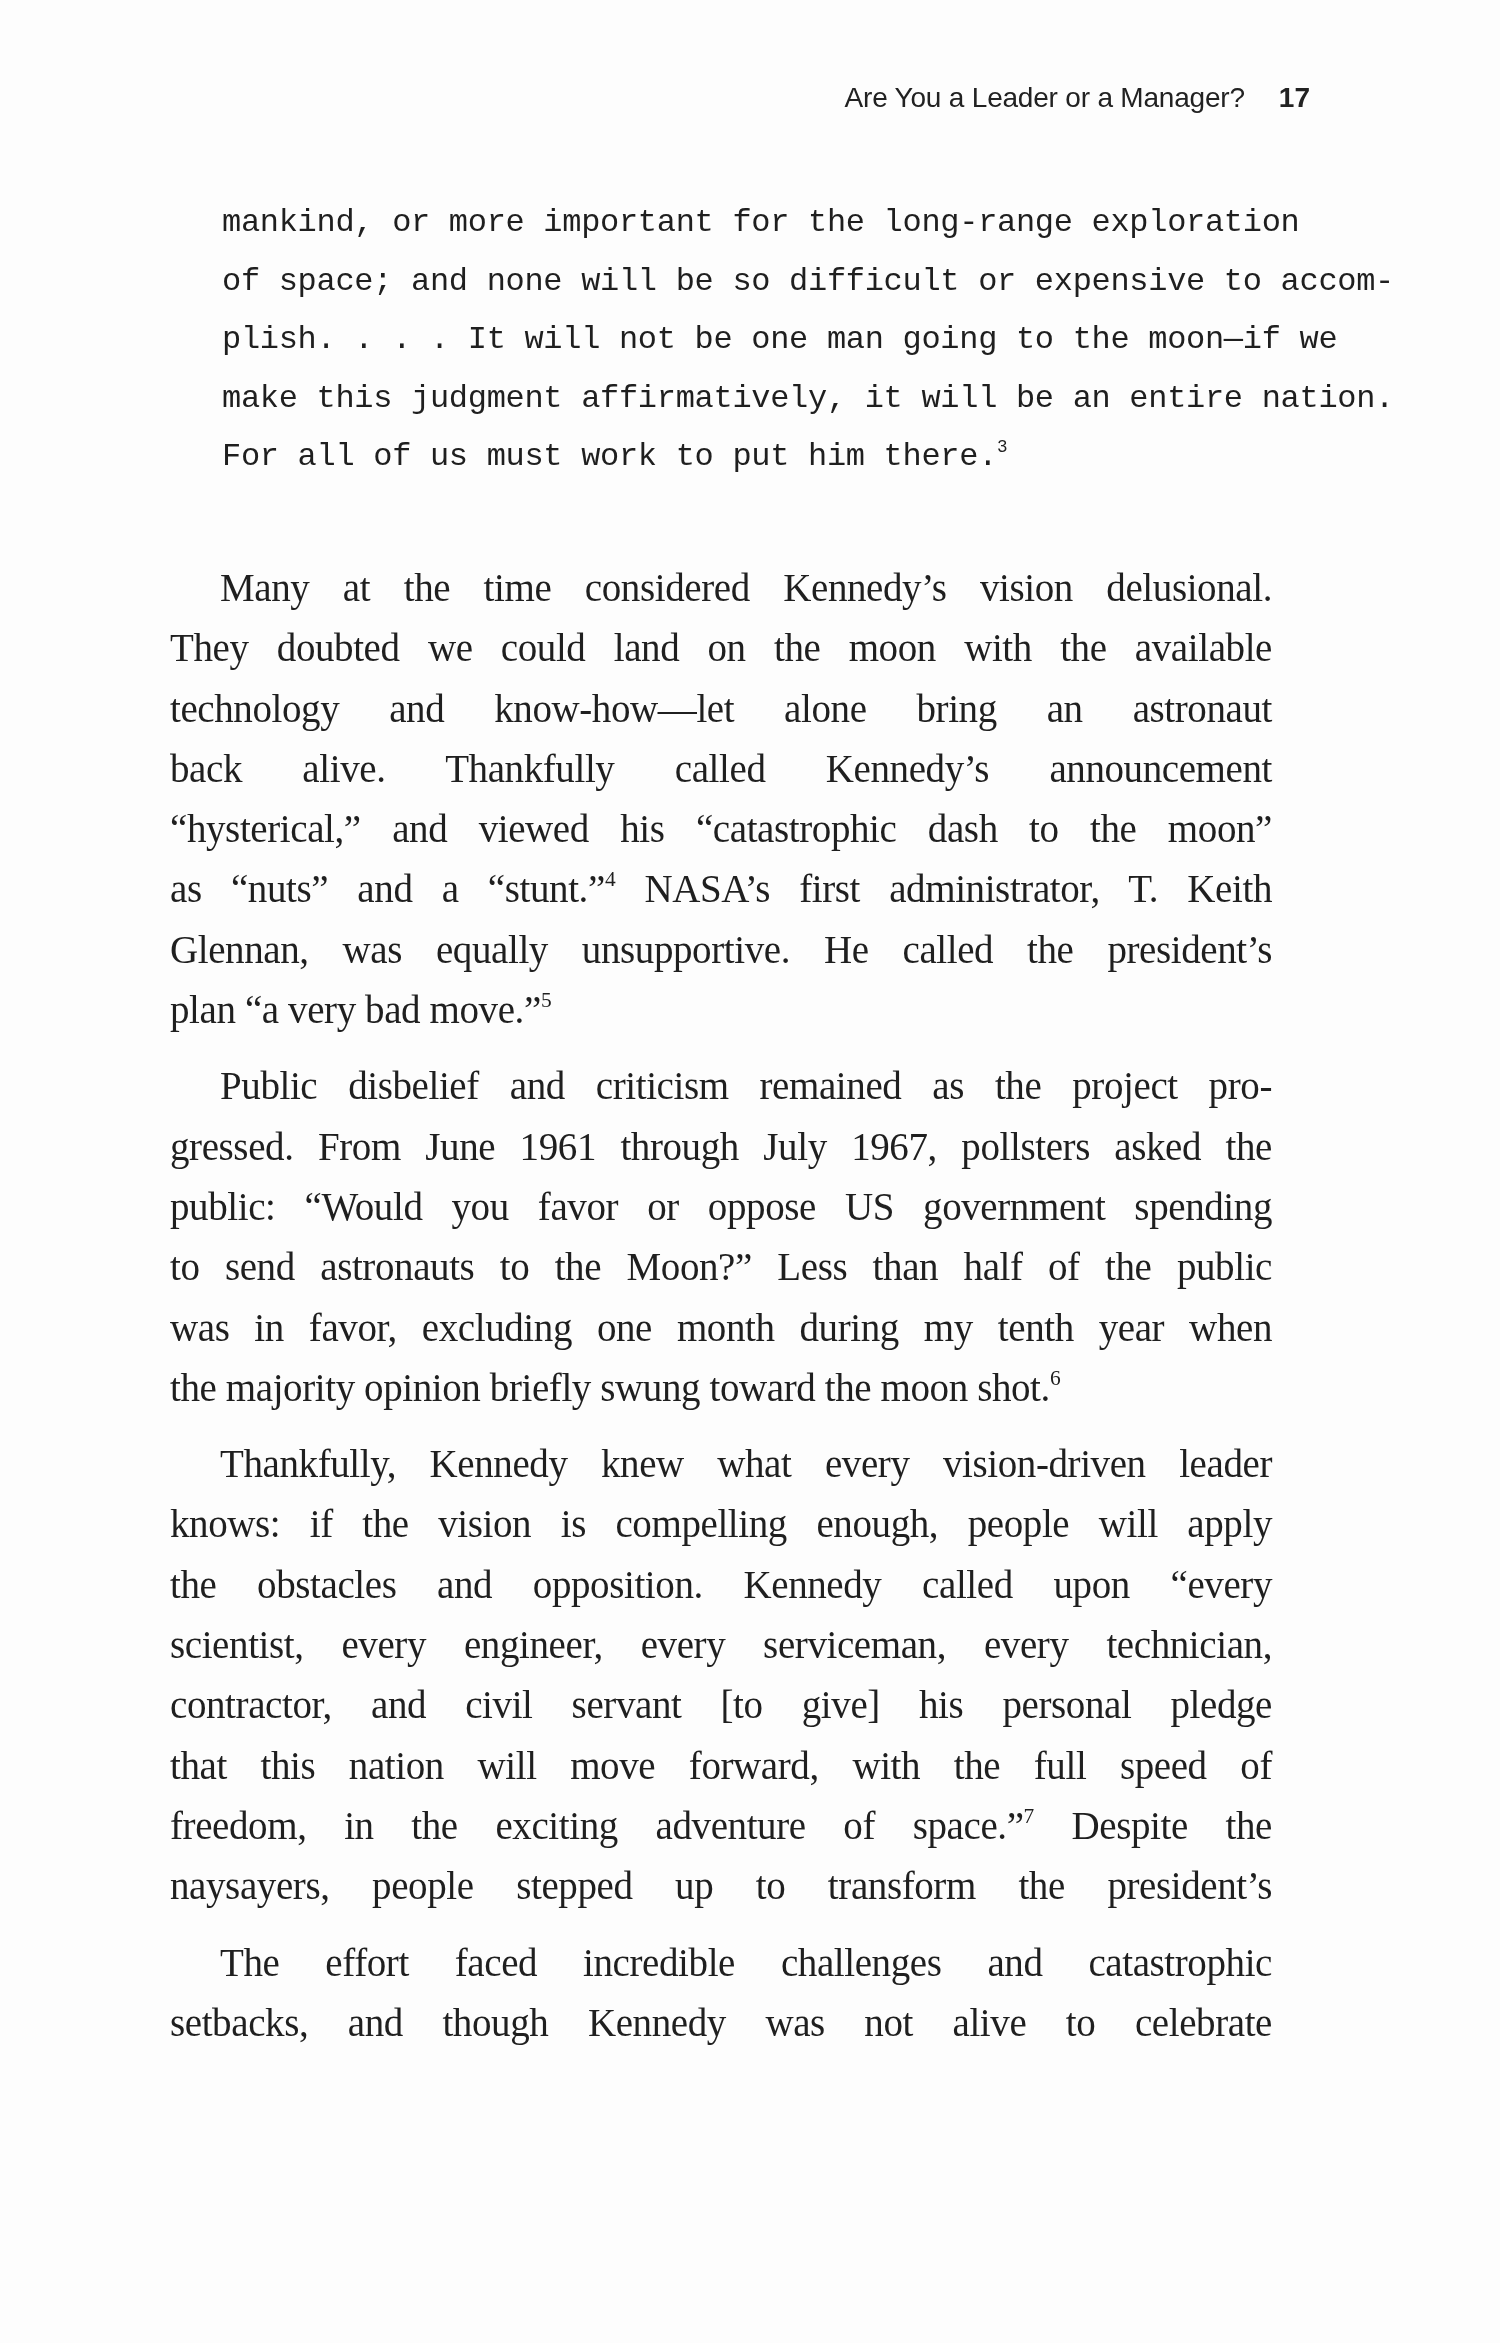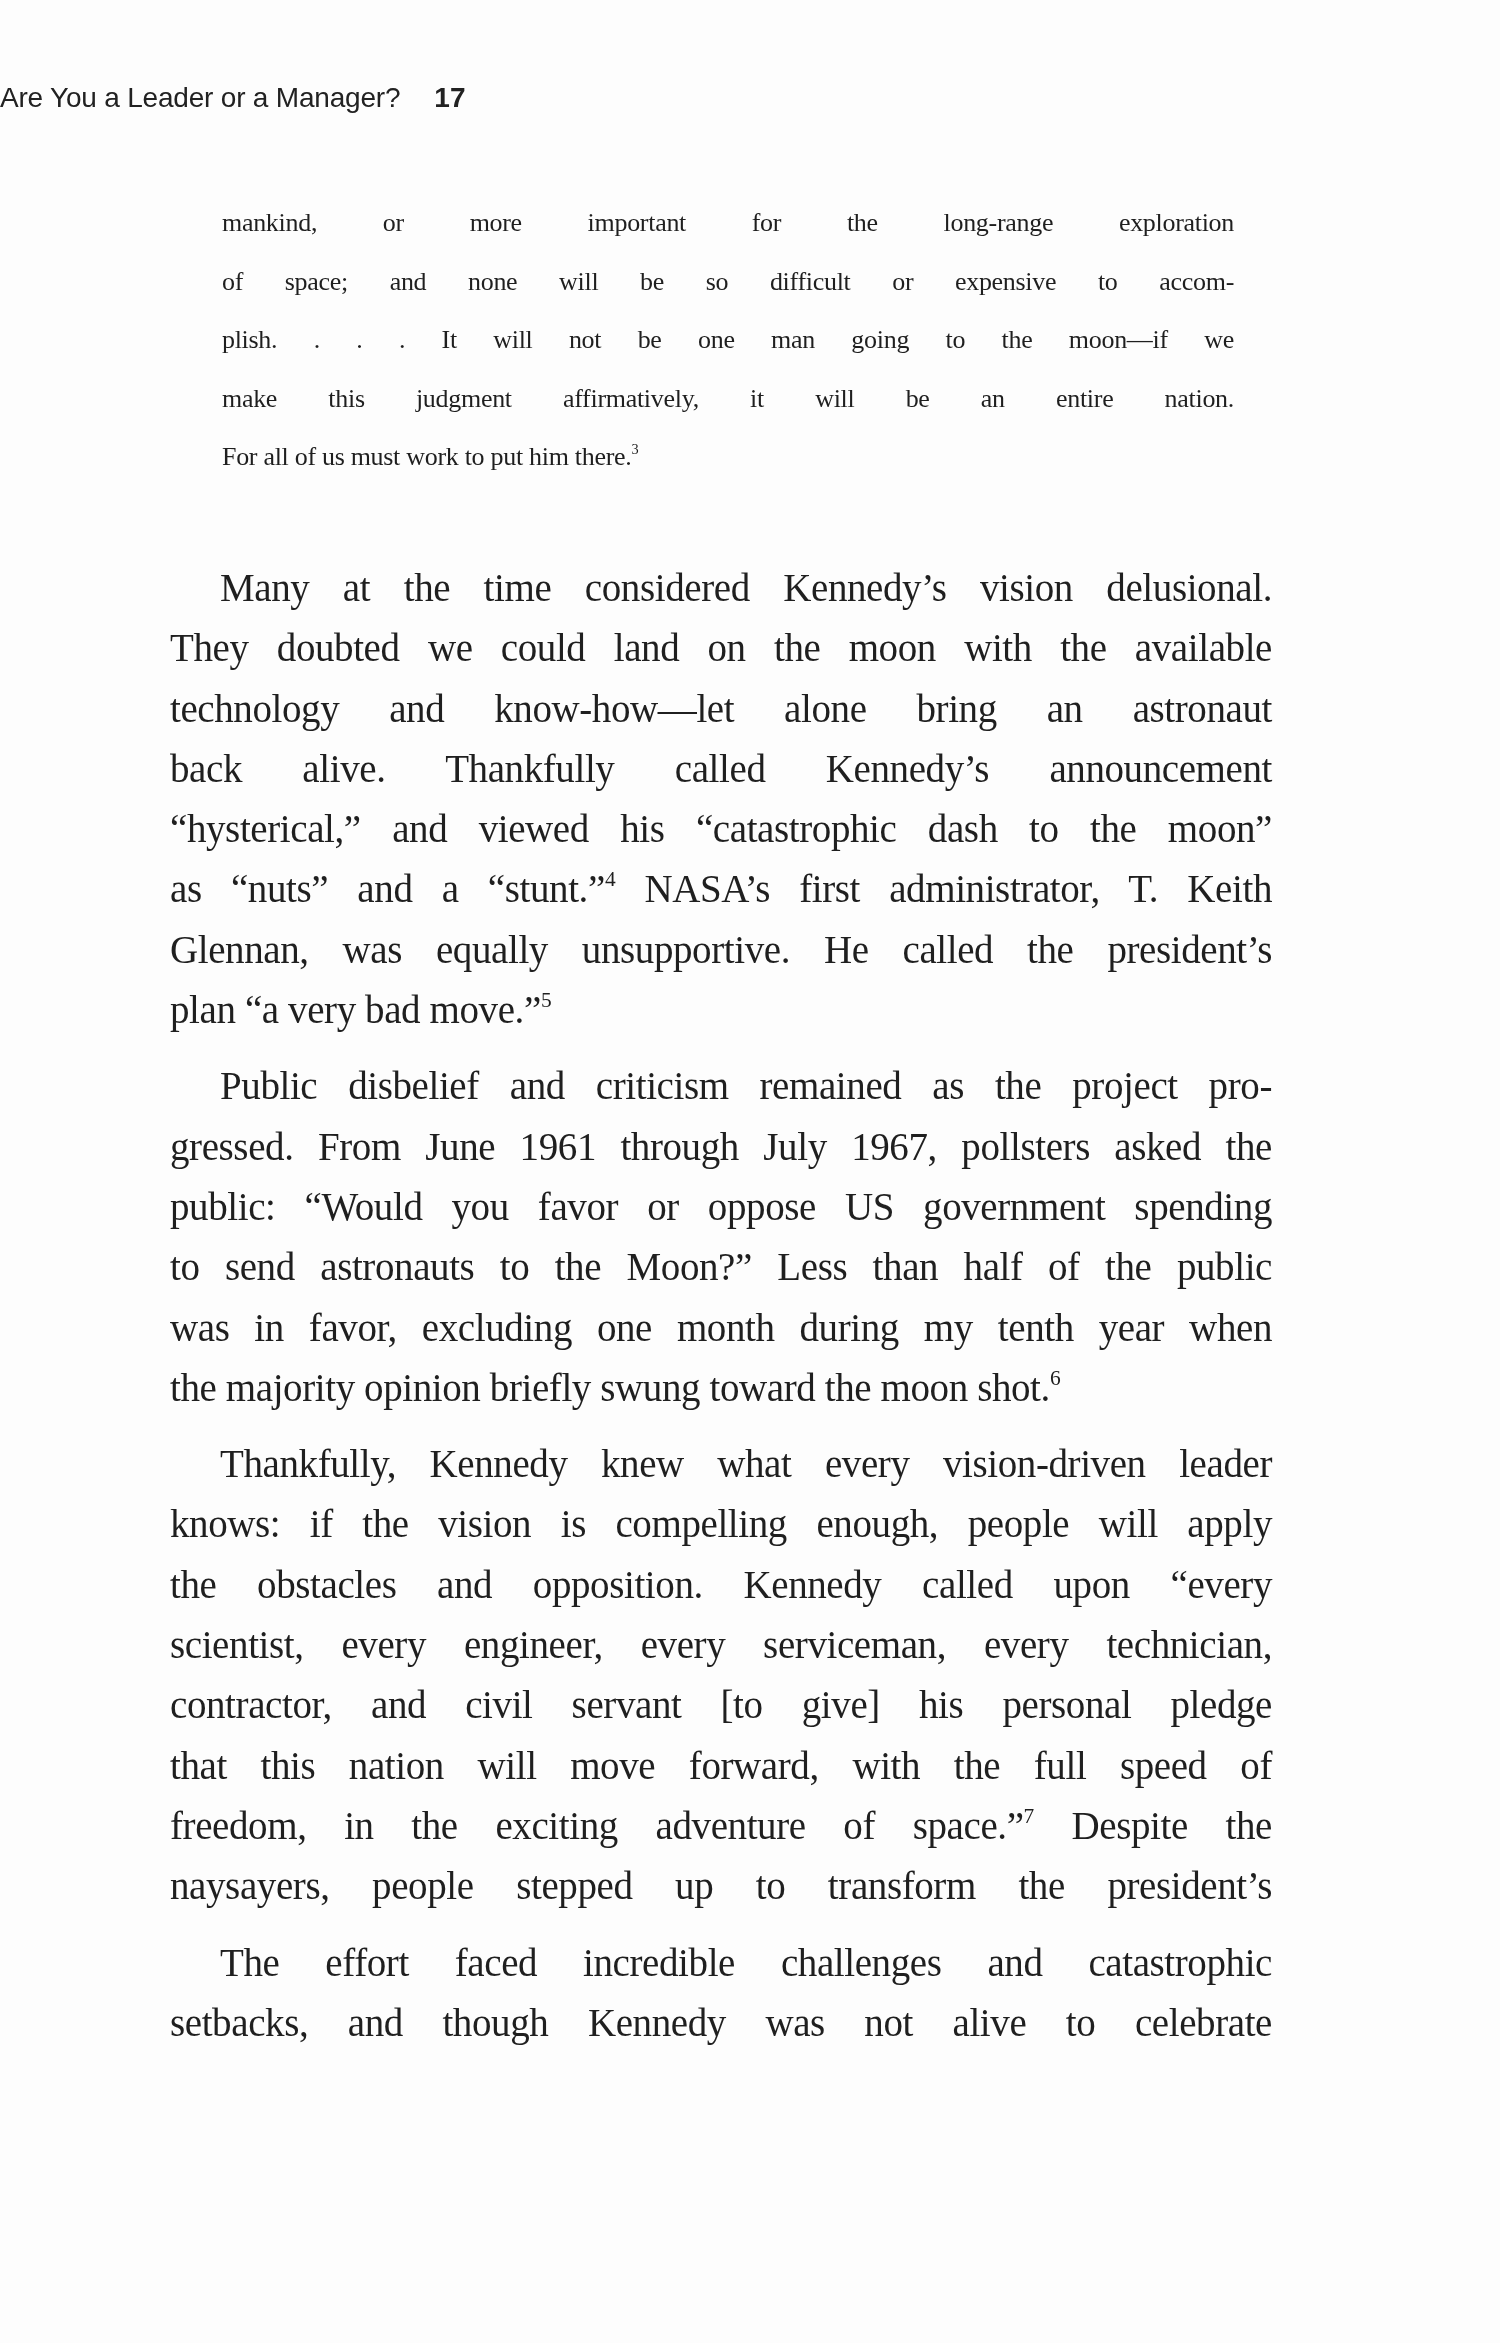--- a/index.html
+++ b/index.html
@@ -1,28 +1,28 @@
 <!DOCTYPE html>
 <html><head>
 <meta charset="utf-8">
 <style>
   html, body { margin:0; padding:0; }
   body {
     width:1500px; height:2343px; background:#fdfdfd; position:relative; overflow:hidden;
     color:#1f1f1f;
   }
   .running-head {
-    position:absolute; top:82px; left:0; width:1310px; 
+    position:absolute; top:82px; left:0; width:1310px; text-align:right;
     font-family:"Liberation Sans", sans-serif; font-size:28px; color:#222;
   }
   .running-head .title { letter-spacing:-0.2px; }
   .running-head .folio { font-weight:bold; margin-left:34px; }
   .quote {
     position:absolute; left:222px; top:194px; width:1012px;
-    font-family:Liberation Serif, serif; font-size:26px; line-height:58.5px;
+    font-family:Liberation Mono, monospace; font-size:32px; line-height:58.5px;
     text-align:justify; text-align-last:left; letter-spacing:-0.3px;
   }
   .quote .line, .body .line { display:block; white-space:nowrap; text-align:justify; text-align-last:justify; }
   .quote .line.last, .body .line.last { text-align-last:left; }
   .body {
     position:absolute; left:170px; top:542px; width:1102px;
     font-family:"Liberation Serif", serif; font-size:39px; line-height:60.3px;
     letter-spacing:-0.4px;
   }
   .body .line.indent { padding-left:50px;margin-top:16px; }

